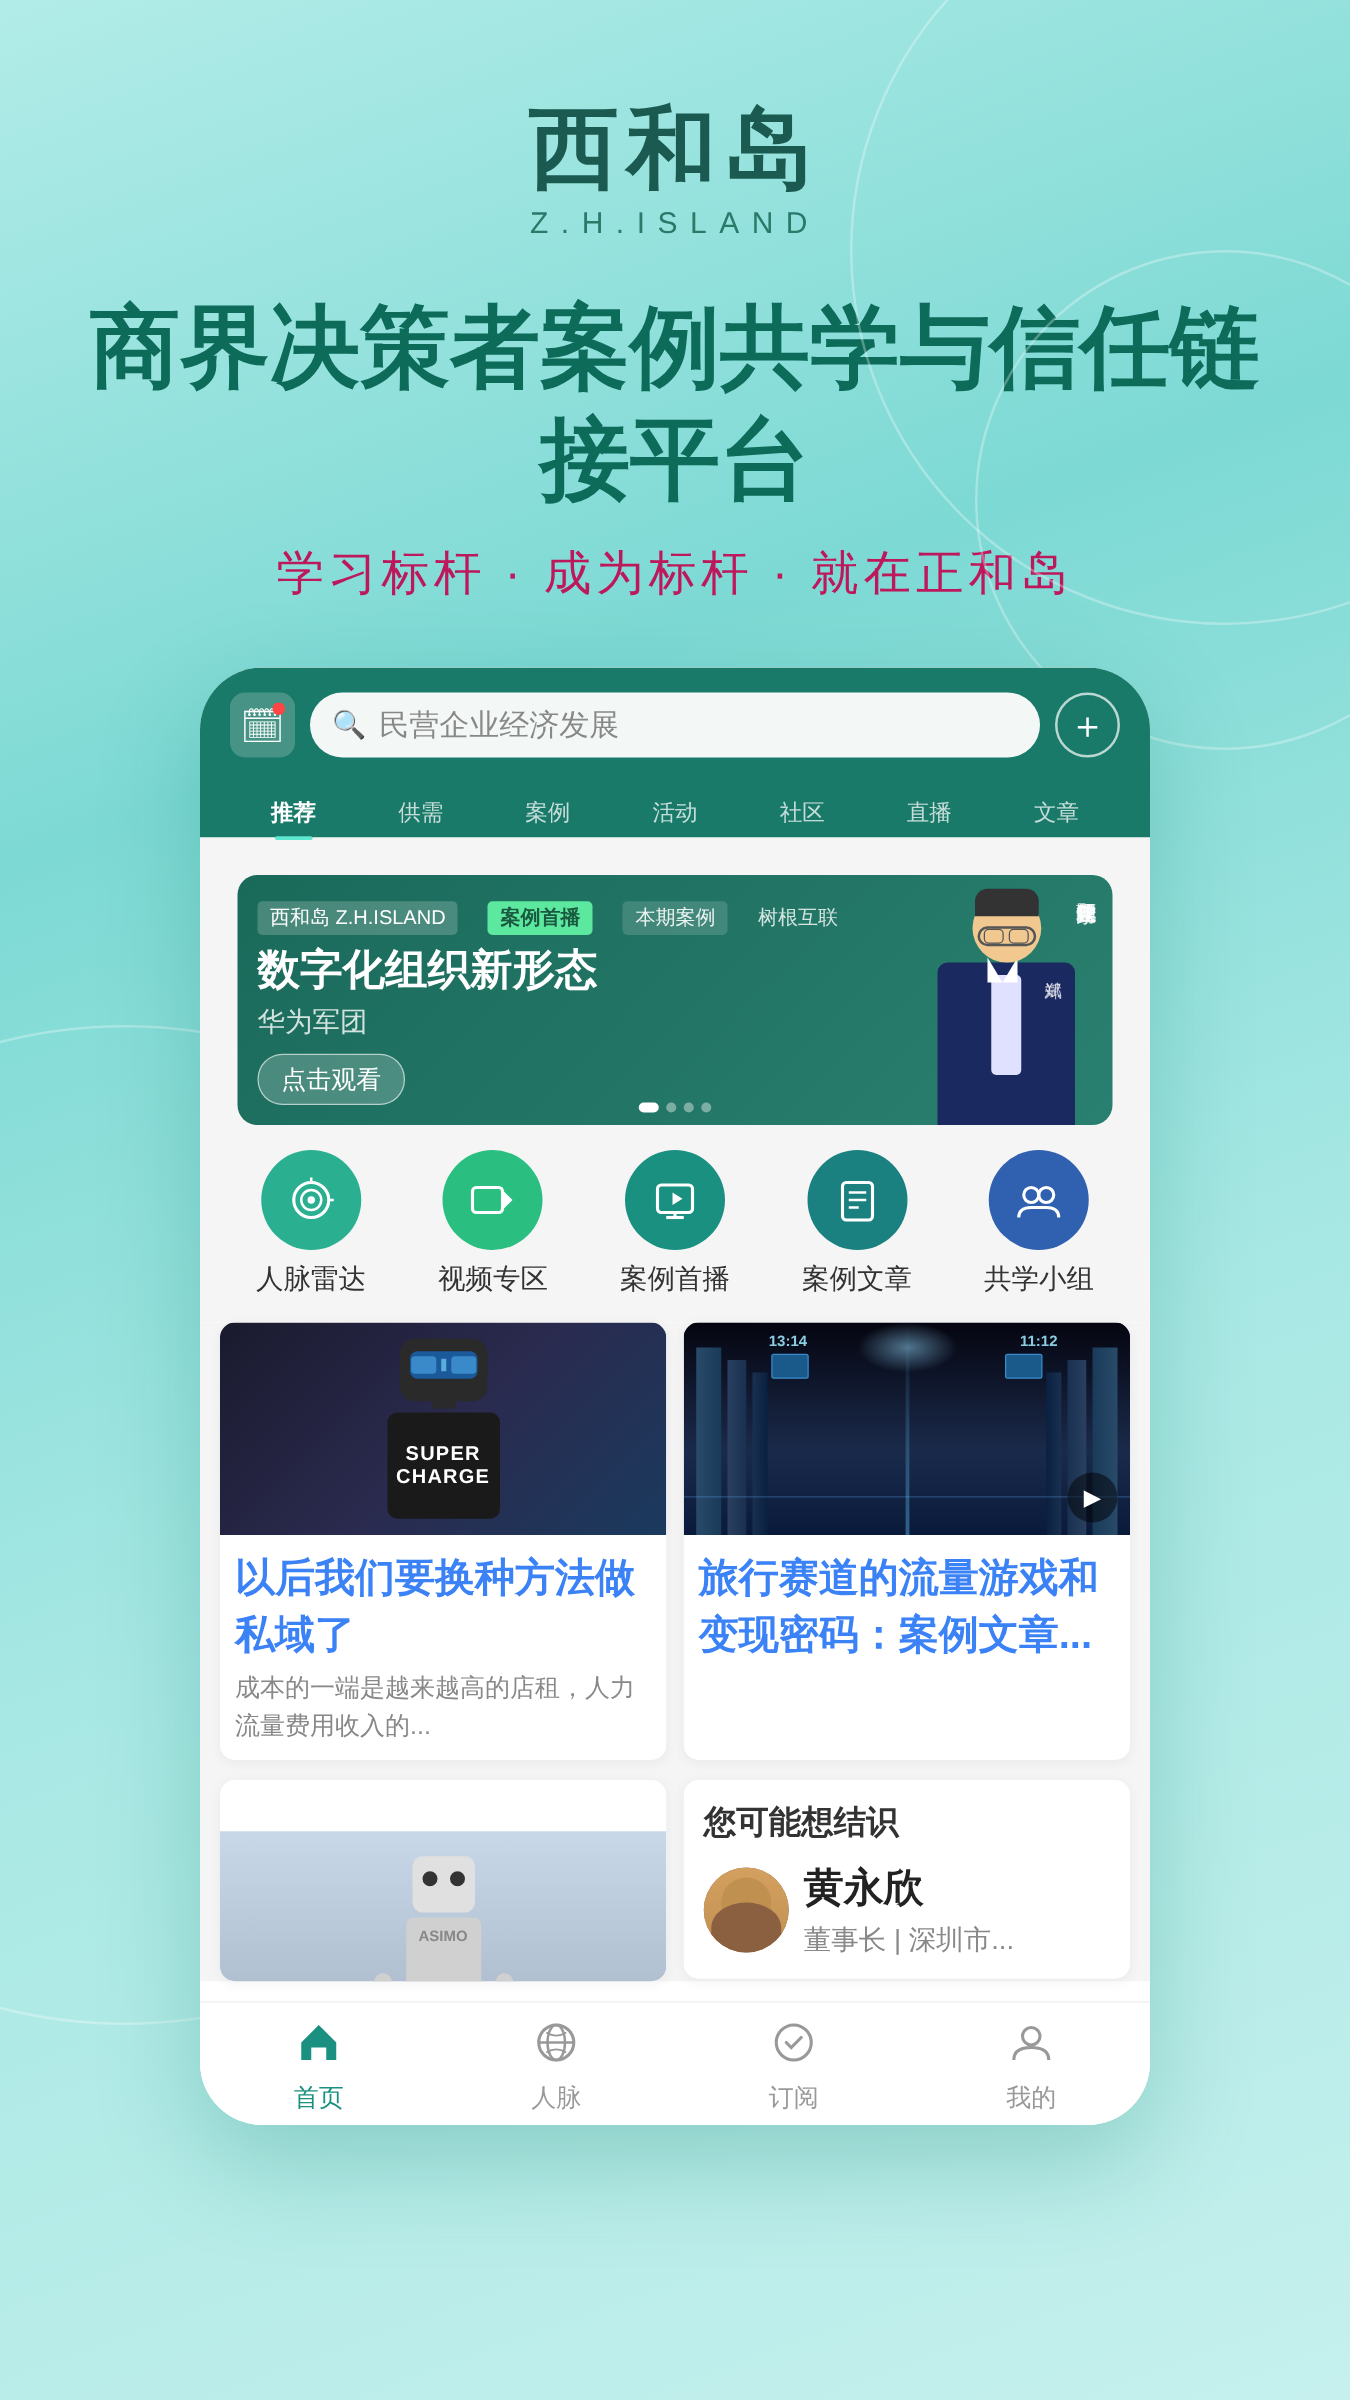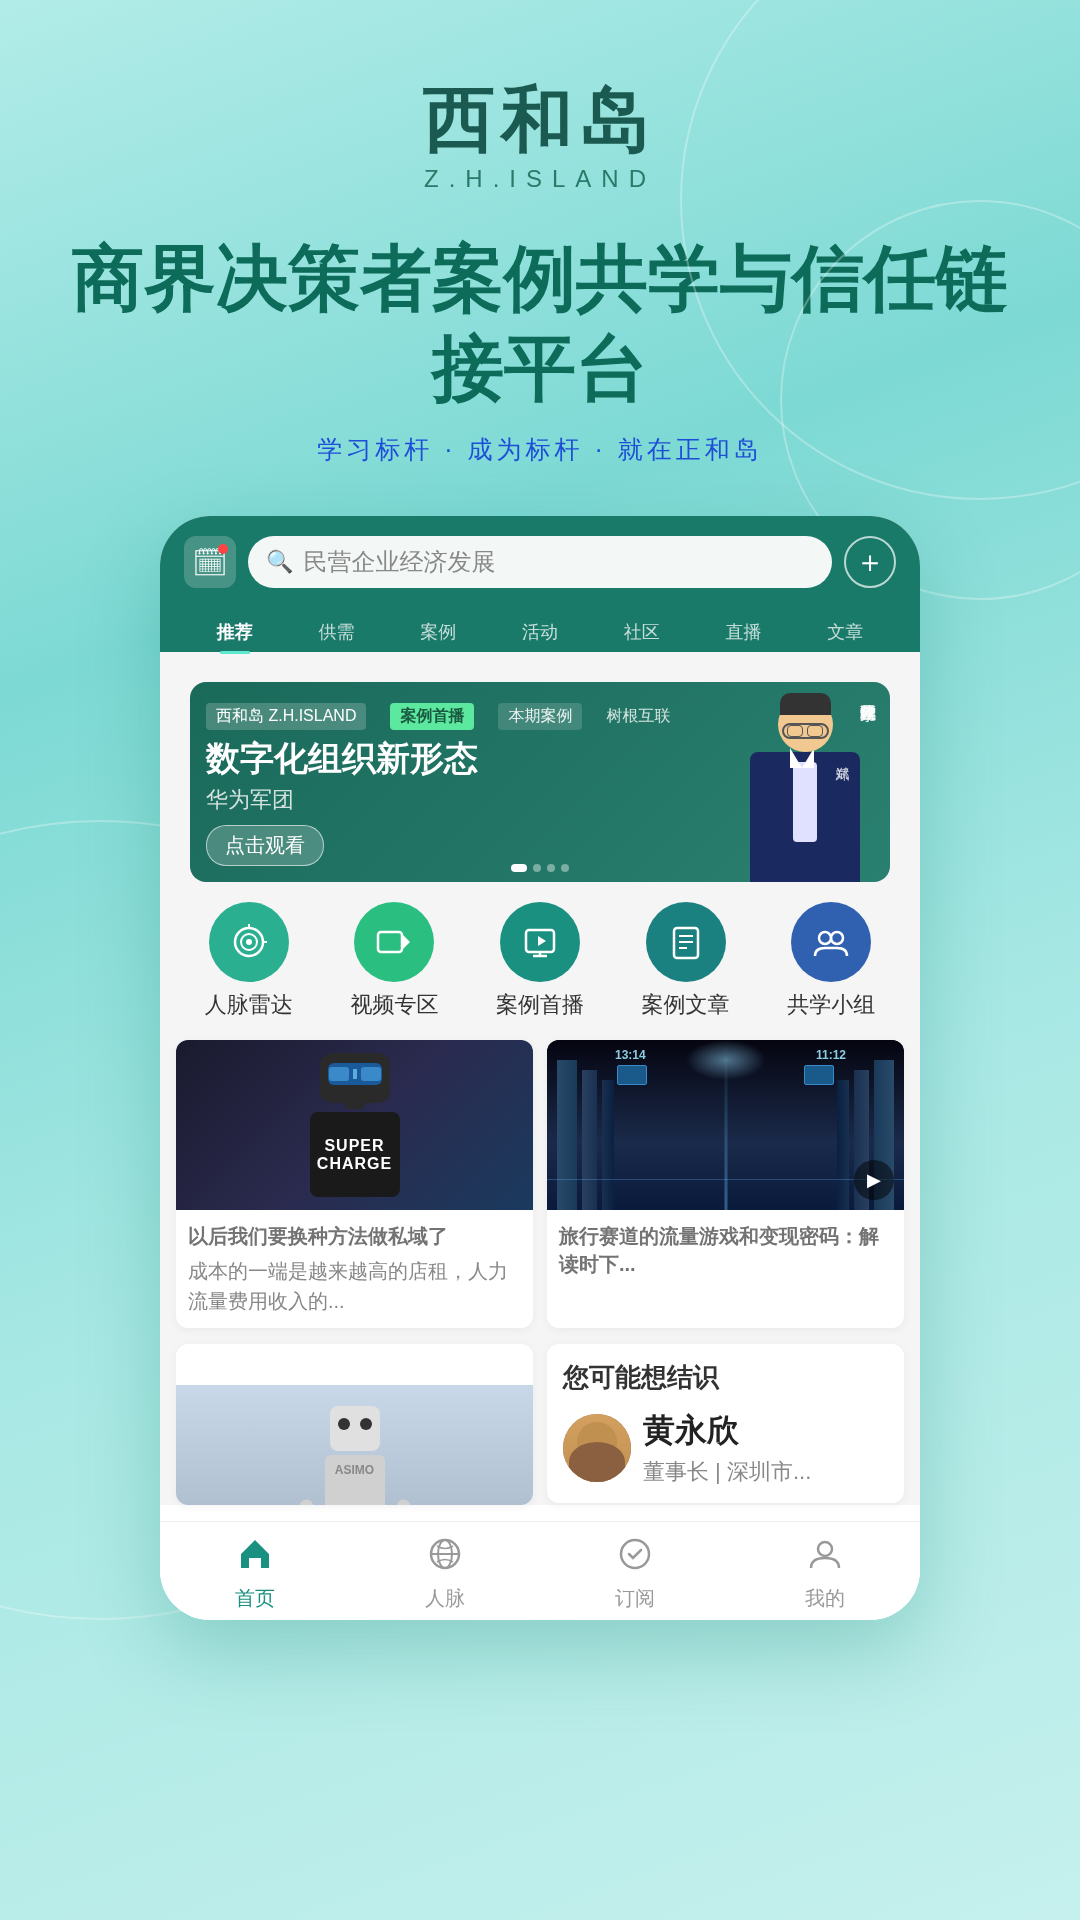--- a/index.html
+++ b/index.html
@@ -49,22 +49,22 @@
       padding: 0 60px;
     }
     .headline-main {
       font-size: 72px;
       font-weight: 900;
       color: #0d6b5a;
       line-height: 1.25;
       margin-bottom: 20px;
     }
     .headline-sub {
-      font-size: 25px;
-      color: #1d4ed8;
+      font-size: 38px;
+      color: #be185d;
       font-weight: 400;
       letter-spacing: 4px;
     }
 
     
     .phone-wrapper {
       display: flex;
       justify-content: center;
       margin-top: 50px;
     }
@@ -348,22 +348,22 @@
       display: flex;
       align-items: center;
       justify-content: center;
       color: white;
       font-size: 18px;
     }
     .card-body {
       padding: 12px;
     }
     .card-title {
-      font-size: 20px;
-      color: #737373;
+      font-size: 32px;
+      color: #3b82f6;
       font-weight: 600;
       line-height: 1.4;
       margin-bottom: 6px;
     }
     .card-desc {
       font-size: 20px;
       color: #888;
       line-height: 1.5;
     }
 
@@ -669,21 +669,21 @@
               <div style="position:absolute; left:70px; top:25px; width:30px; height:20px; background:#1a5a8a; border-radius:2px; border:1px solid #3a8aca;"></div>
               <div style="position:absolute; right:70px; top:25px; width:30px; height:20px; background:#1a5a8a; border-radius:2px; border:1px solid #3a8aca;"></div>
 
               <div style="position:absolute; top:8px; left:68px; color:#8acce0; font-size:12px; font-weight:700;">13:14</div>
               <div style="position:absolute; top:8px; right:58px; color:#8acce0; font-size:12px; font-weight:700;">11:12</div>
             </div>
           </div>
           <div class="card-play-btn">▶</div>
         </div>
         <div class="card-body">
-          <div class="card-title">旅行赛道的流量游戏和变现密码：解读时下...</div>
+          <div class="card-title">旅行赛道的流量游戏和变现密码：案例文章...</div>
         </div>
       </div>
     </div>
 
     <div style="display:grid; grid-template-columns:1fr 1fr; gap:14px; padding:0 16px 0 16px; background:#f5f5f5;">
 
       <div class="card-left">
         <div class="card-image-placeholder robot-visual">
           <div class="robot-figure">
 

